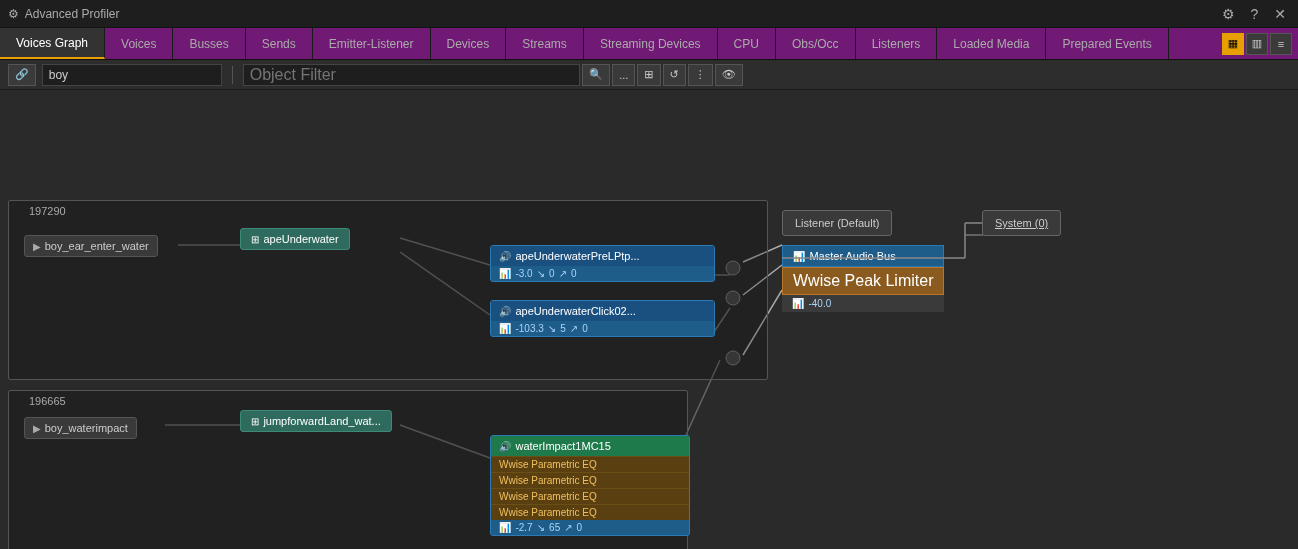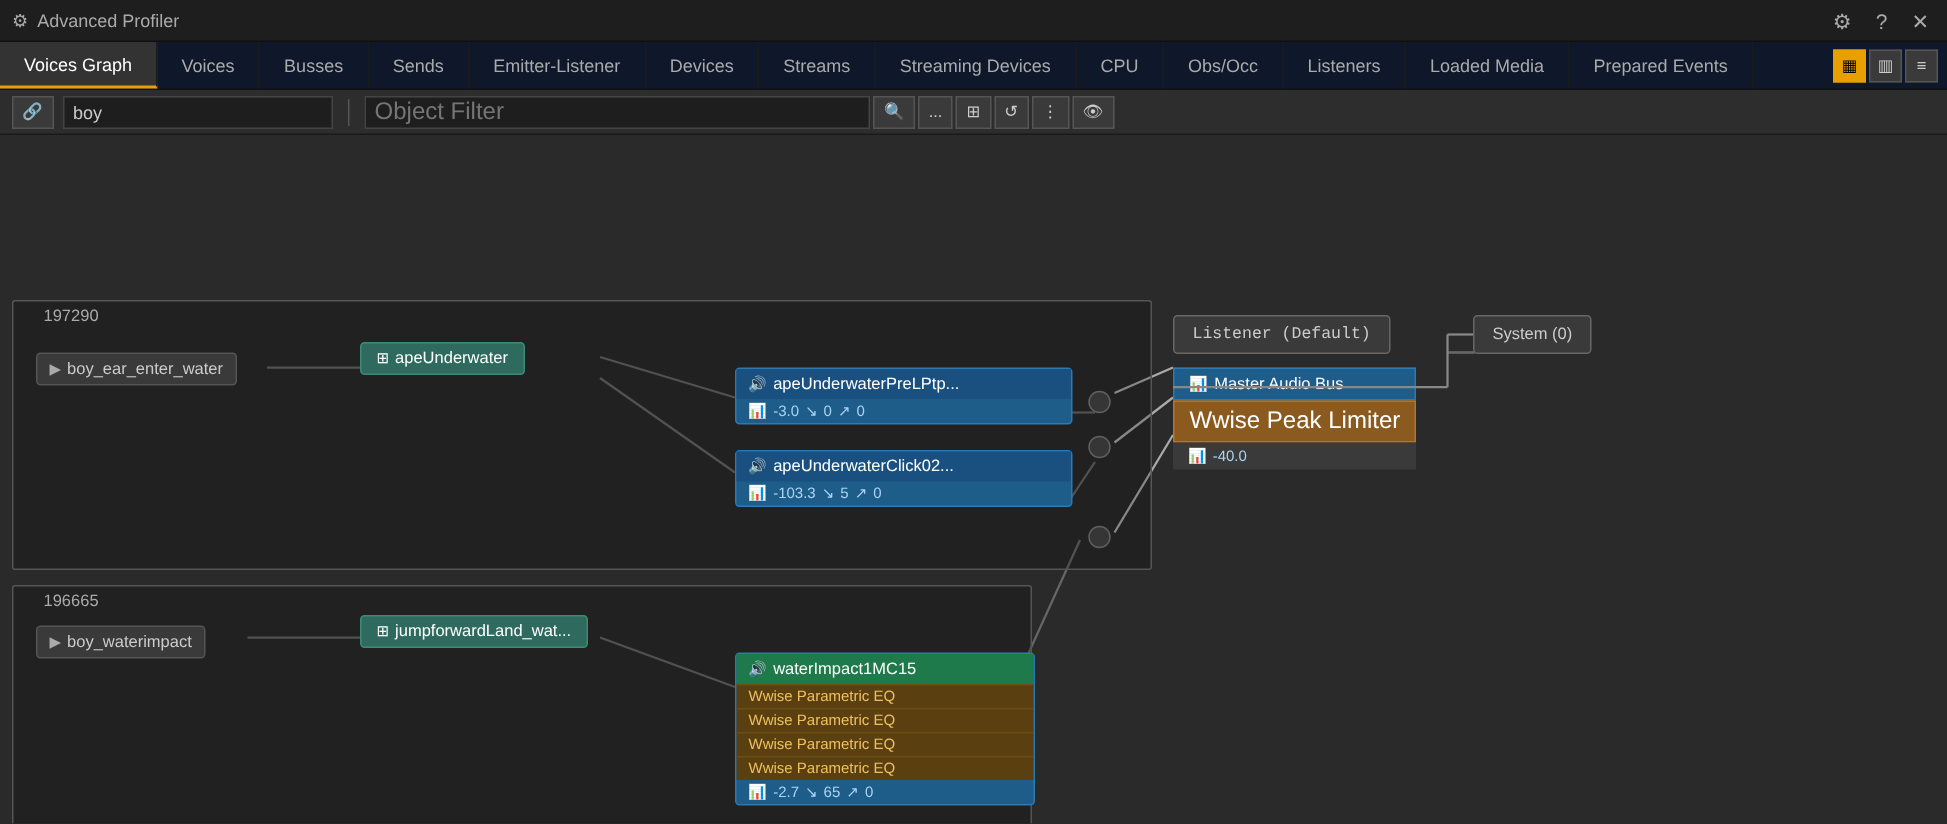--- a/index.html
+++ b/index.html
@@ -34,21 +34,21 @@
     }
     .title-bar-btn {
       color: #aaa;
       cursor: pointer;
       font-size: 14px;
       background: none;
       border: none;
       padding: 2px 4px;
     }
     .tab-bar {
-      background: #0f172a;
+      background: #701a75;
       height: 32px;
       display: flex;
       align-items: stretch;
       border-bottom: 1px solid #111;
       justify-content: flex-end;
     }
     .tab {
       padding: 0 16px;
       display: flex;
       align-items: center;
@@ -215,28 +215,28 @@
       color: #fff;
       padding: 4px 10px;
       font-size: 16px;
     }
     .node-system {
       background: #3a3a3a;
       border: 1px solid #666;
       padding: 6px 12px;
       color: #ccc;
       font-size: 11px;
+      text-decoration: underline;
     }
     .node-listener {
       background: #3a3a3a;
       border: 1px solid #666;
       padding: 6px 12px;
       color: #ccc;
       font-size: 11px;
-      font-family: Liberation Mono, monospace;
     }
     .wwise-eq-row {
       background: #5a4010;
       border-top: 1px solid #6b4e15;
       padding: 2px 8px;
       font-size: 10px;
       color: #f0c060;
     }
     svg.connections {
       position: absolute;

